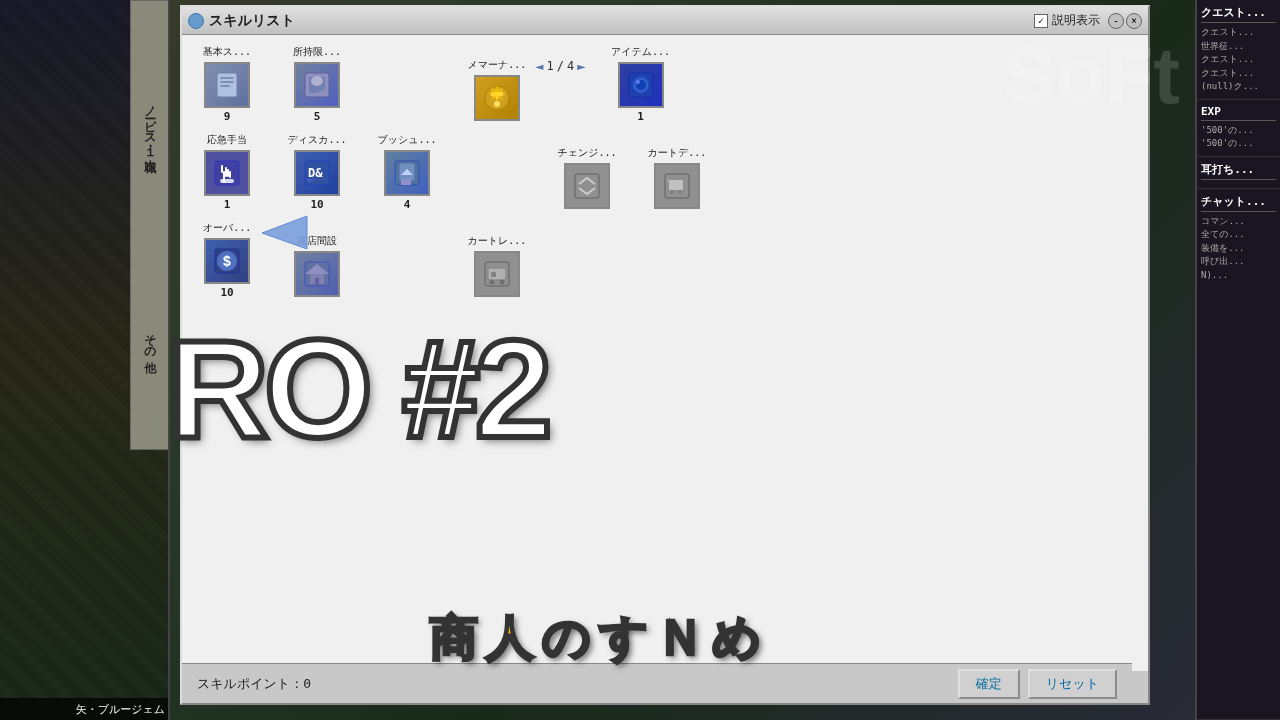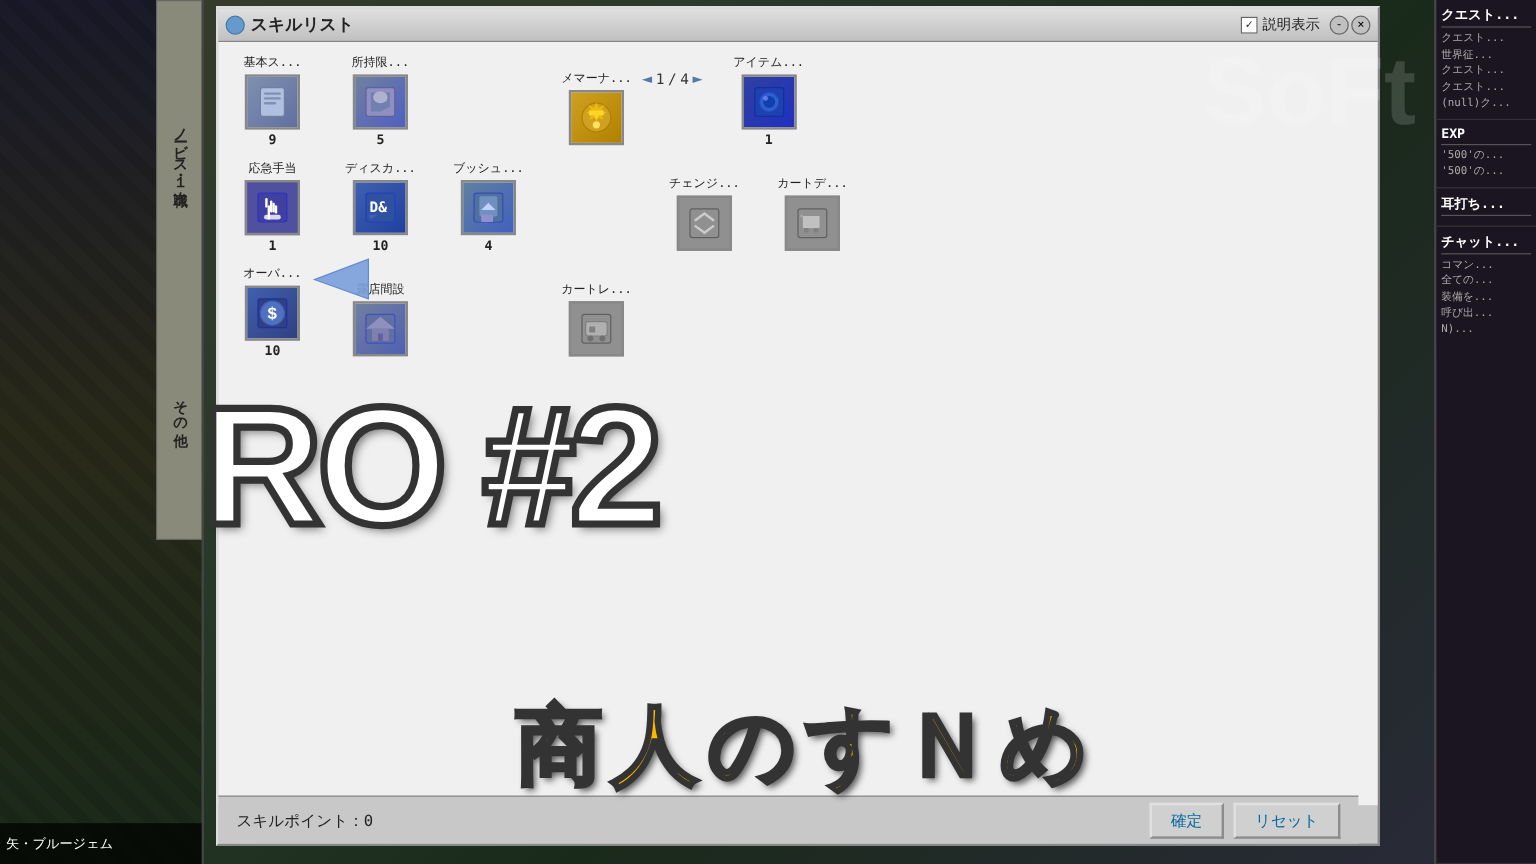--- a/index.html
+++ b/index.html
@@ -64,27 +64,28 @@
       color: #222;
       font-weight: bold;
     }
 
     
     .bottom-item {
       position: absolute;
       left: 0;
       bottom: 0;
       width: 170px;
-      height: 34px;
+      height: 22px;
       background: rgba(0,0,0,0.7);
       color: #fff;
       font-size: 11px;
       display: flex;
       align-items: center;
       padding: 0 5px;
+      justify-content: flex-end;
     }
 
     
     .skill-window {
       position: absolute;
       left: 170px;
       top: 0;
       width: 980px;
       height: 720px;
       background: transparent;
@@ -336,21 +337,21 @@
       text-shadow: 4px 4px 8px rgba(0,0,0,0.5);
       font-family: Impact, Arial Black, sans-serif;
       z-index: 10;
       letter-spacing: -5px;
     }
 
     .big-text-subtitle {
       position: absolute;
       left: 430px;
       bottom: 50px;
-      font-size: 72px;
+      font-size: 48px;
       font-weight: 900;
       color: #FFB800;
       -webkit-text-stroke: 3px #333;
       text-shadow: 3px 3px 6px rgba(0,0,0,0.7);
       font-family: Liberation Sans, sans-serif;
       z-index: 10;
       letter-spacing: 8px;
     }
 
     

